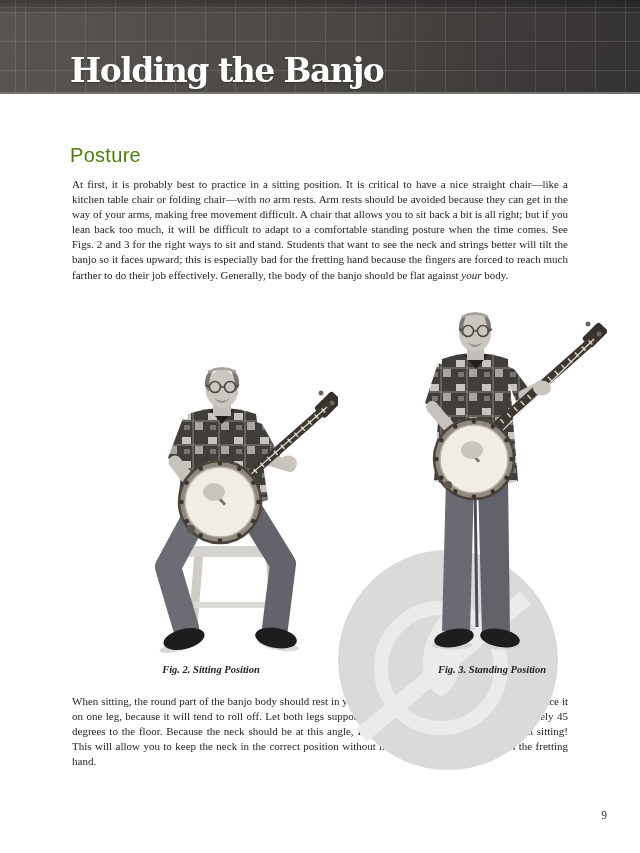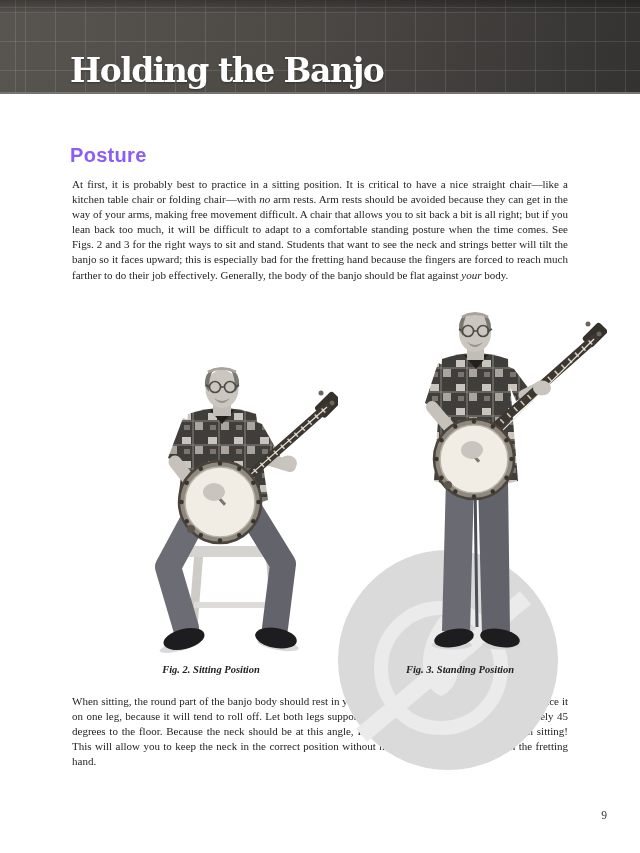--- a/index.html
+++ b/index.html
@@ -24,42 +24,42 @@
     font-size:33px;letter-spacing:-1.5px;color:#ffffff;
     text-shadow:0 1px 2px rgba(0,0,0,.35);
   }
   
   .intro{
     position:absolute;left:72px;top:113px;width:496px;margin:0;
     font-size:11px;line-height:15px;color:#242424;
   }
   .section-heading{
     position:absolute;left:70px;top:144px;margin:0;
-    font-family:"Liberation Sans",sans-serif;font-weight:700;
-    font-size:20px;letter-spacing:.3px;color:#8b5cf6;
+    font-family:"Liberation Sans",sans-serif;font-weight:400;
+    font-size:20px;letter-spacing:.3px;color:#4d7c0f;
   }
   .body-par{
     position:absolute;left:72px;width:496px;margin:0;
     font-size:11px;line-height:15.1px;color:#242424;
     text-align:justify;
   }
   #posture-par{top:177px;}
   #closing-par{top:694px;}
   .body-par em{font-style:italic;}
   
   .fig{position:absolute;z-index:2;}
   #fig-sitting{left:88px;top:346px;width:210px;height:295px;}
   #fig-standing{left:362px;top:293px;width:205px;height:345px;}
   .fig svg{display:block;width:100%;height:100%;}
   .fig-caption{
     position:absolute;z-index:2;width:200px;text-align:center;margin:16px;
     font-size:10.5px;font-weight:bold;font-style:italic;color:#222;
   }
   #cap-sitting{left:95px;top:648px;}
-  #cap-standing{left:344px;top:648px;font-style:italic;}
+  #cap-standing{left:376px;top:648px;font-style:italic;}
   
   .watermark{position:absolute;left:338px;top:550px;width:220px;height:220px;z-index:1;}
   
   .page-number{
     position:absolute;right:33px;top:809px;
     font-size:11.5px;color:#333;
   }
 </style>
 </head>
 <body>

